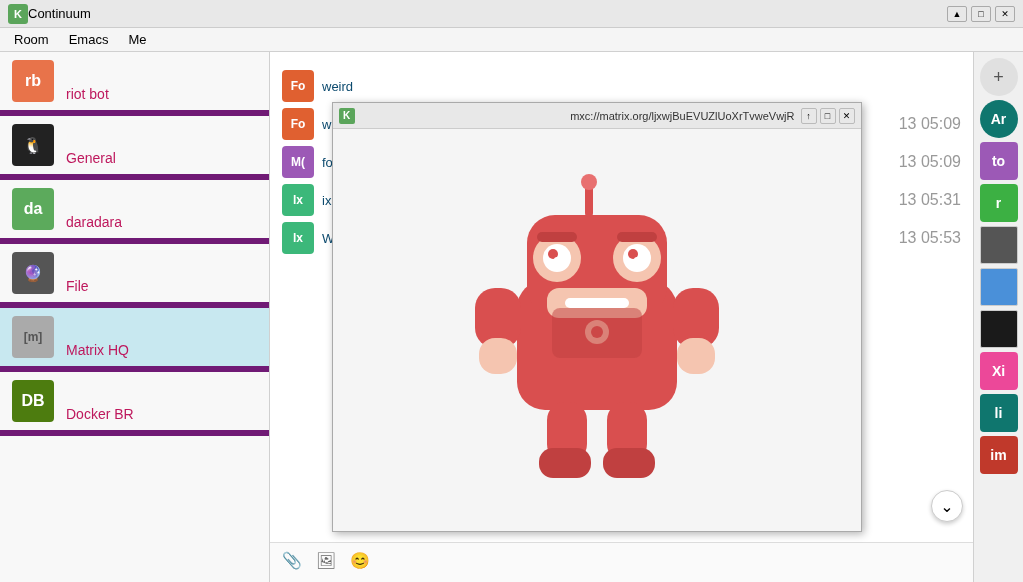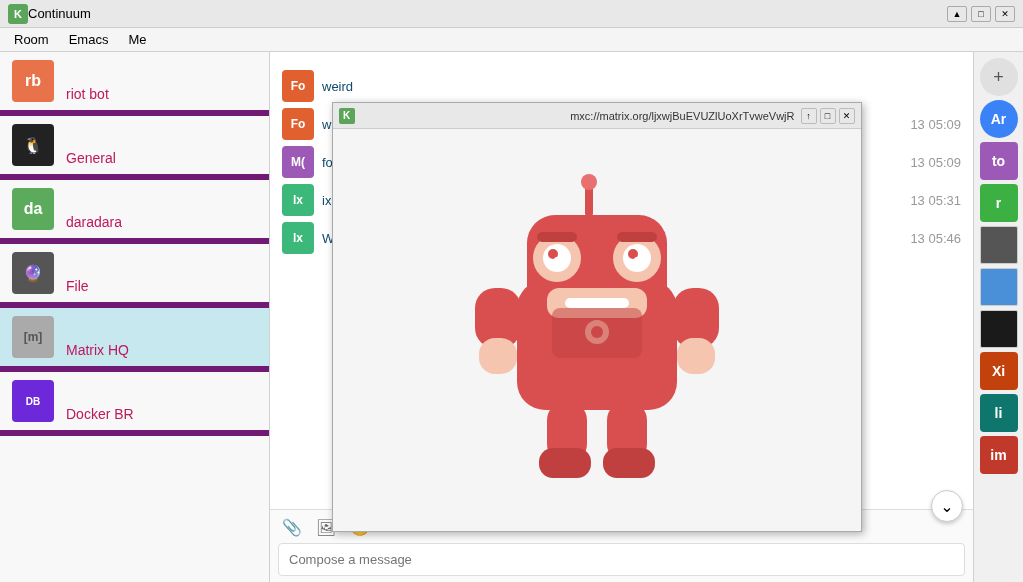--- a/index.html
+++ b/index.html
@@ -95,21 +95,21 @@
       flex-shrink: 0;
       display: flex;
       align-items: center;
       justify-content: center;
       color: white;
       font-size: 12px;
       font-weight: bold;
     }
     .msg-content { flex: 1; }
     .msg-text { font-size: 13px; color: #0c4a6e; }
-    .msg-time { font-size: 13px; color: #999; margin-left: auto; white-space: nowrap; }
+    .msg-time { font-size: 16px; color: #999; margin-left: auto; white-space: nowrap; }
 
     
     #scroll-btn {
       position: absolute;
       bottom: 60px;
       right: 10px;
       width: 32px;
       height: 32px;
       border-radius: 50%;
       background: white;
@@ -295,21 +295,21 @@
       </div>
       <div class="room-item">
         <div class="room-avatar" style="background: rgb(85, 85, 85); font-size: 16px;">🔮</div>
         <div class="room-name">File</div>
       </div>
       <div class="room-item active">
         <div class="room-avatar" style="background: rgb(170, 170, 170); color: rgb(85, 85, 85); font-size: 12px;">[m]</div>
         <div class="room-name">Matrix HQ</div>
       </div>
       <div class="room-item">
-        <div class="room-avatar" style="background: #6d28d9; font-size: 10px;">DB</div>
+        <div class="room-avatar" style="background: #4d7c0f; font-size: 16px;">DB</div>
         <div class="room-name">Docker BR</div>
       </div>
     </div>
 
   <div id="chat-area">
     <div id="messages">
 
       <div class="chat-partial">
       </div>
     <div class="msg-row">
@@ -338,21 +338,21 @@
     <div class="msg-content">
       <span class="msg-text">ix...</span>
     </div>
     <span class="msg-time">13 05:31</span>
   </div>
         <div class="msg-row">
     <div class="msg-avatar" style="background:#3cb87a">lx</div>
     <div class="msg-content">
       <span class="msg-text">W...</span>
     </div>
-    <span class="msg-time">13 05:46</span>
+    <span class="msg-time">13 05:53</span>
   </div>
       </div>
 
     <div id="image-viewer">
       <div id="viewer-window">
         <div id="viewer-titlebar">
           <div class="k-icon">K</div>
           <div class="viewer-url">mxc://matrix.org/ljxwjBuEVUZlUoXrTvweVwjR</div>
           <div class="viewer-controls">
             <button>↑</button>
@@ -411,31 +411,30 @@
     </div>
 
     <div id="scroll-btn">⌄</div>
 
     <div id="input-area">
       <div id="input-toolbar">
         <button>📎</button>
         <button>🖼</button>
         <button>😊</button>
       </div>
-      <input type="text" id="compose-input" placeholder="Compose a message" style="">
     </div>
   </div>
 
   <div id="right-sidebar">
     <div class="rs-btn" style="background: #e0e0e0; color: #555; font-size: 18px; font-weight: 400; border-radius: 50%;">+</div>
 
-  <div class="rs-btn" style="background: #3b82f6; border-radius: 19px;">Ar</div>
+  <div class="rs-btn" style="background: #0f766e; border-radius: 19px;">Ar</div>
       <div class="rs-btn" style="background: rgb(156, 89, 182);">to</div>
       <div class="rs-btn" style="background: rgb(60, 176, 67);">r</div>
       <div class="rs-img" style="background: rgb(85, 85, 85); border: 1px solid rgb(204, 204, 204);"></div>
       <div class="rs-img" style="background: rgb(74, 144, 217); border: 1px solid rgb(204, 204, 204);"></div>
       <div class="rs-img" style="background: rgb(26, 26, 26); border: 1px solid rgb(204, 204, 204);"></div>
-      <div class="rs-btn" style="background: #c2410c;">Xi</div>
+      <div class="rs-btn" style="background: #ec4899;">Xi</div>
       <div class="rs-btn" style="background: #0f766e;">li</div>
       <div class="rs-btn" style="background: rgb(192, 57, 43);">im</div>
     </div>
 
 </div>
 
 </body></html>

